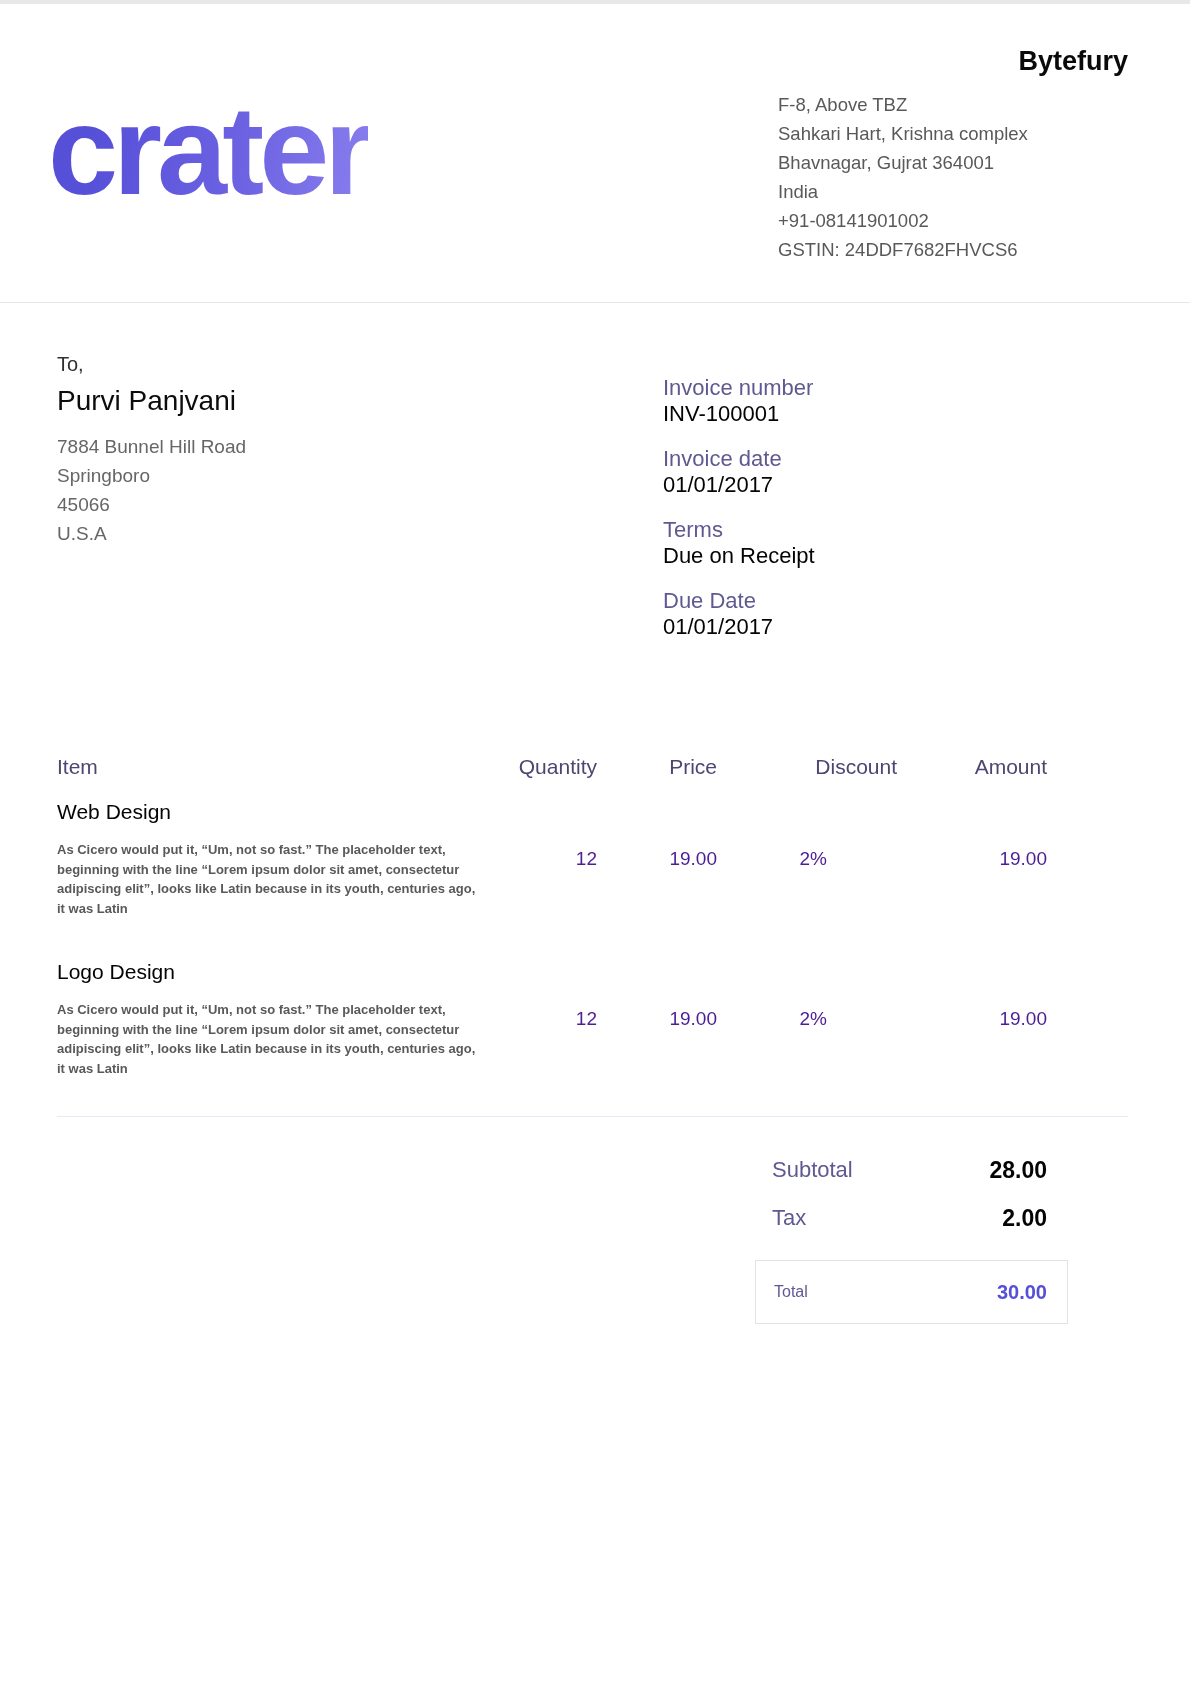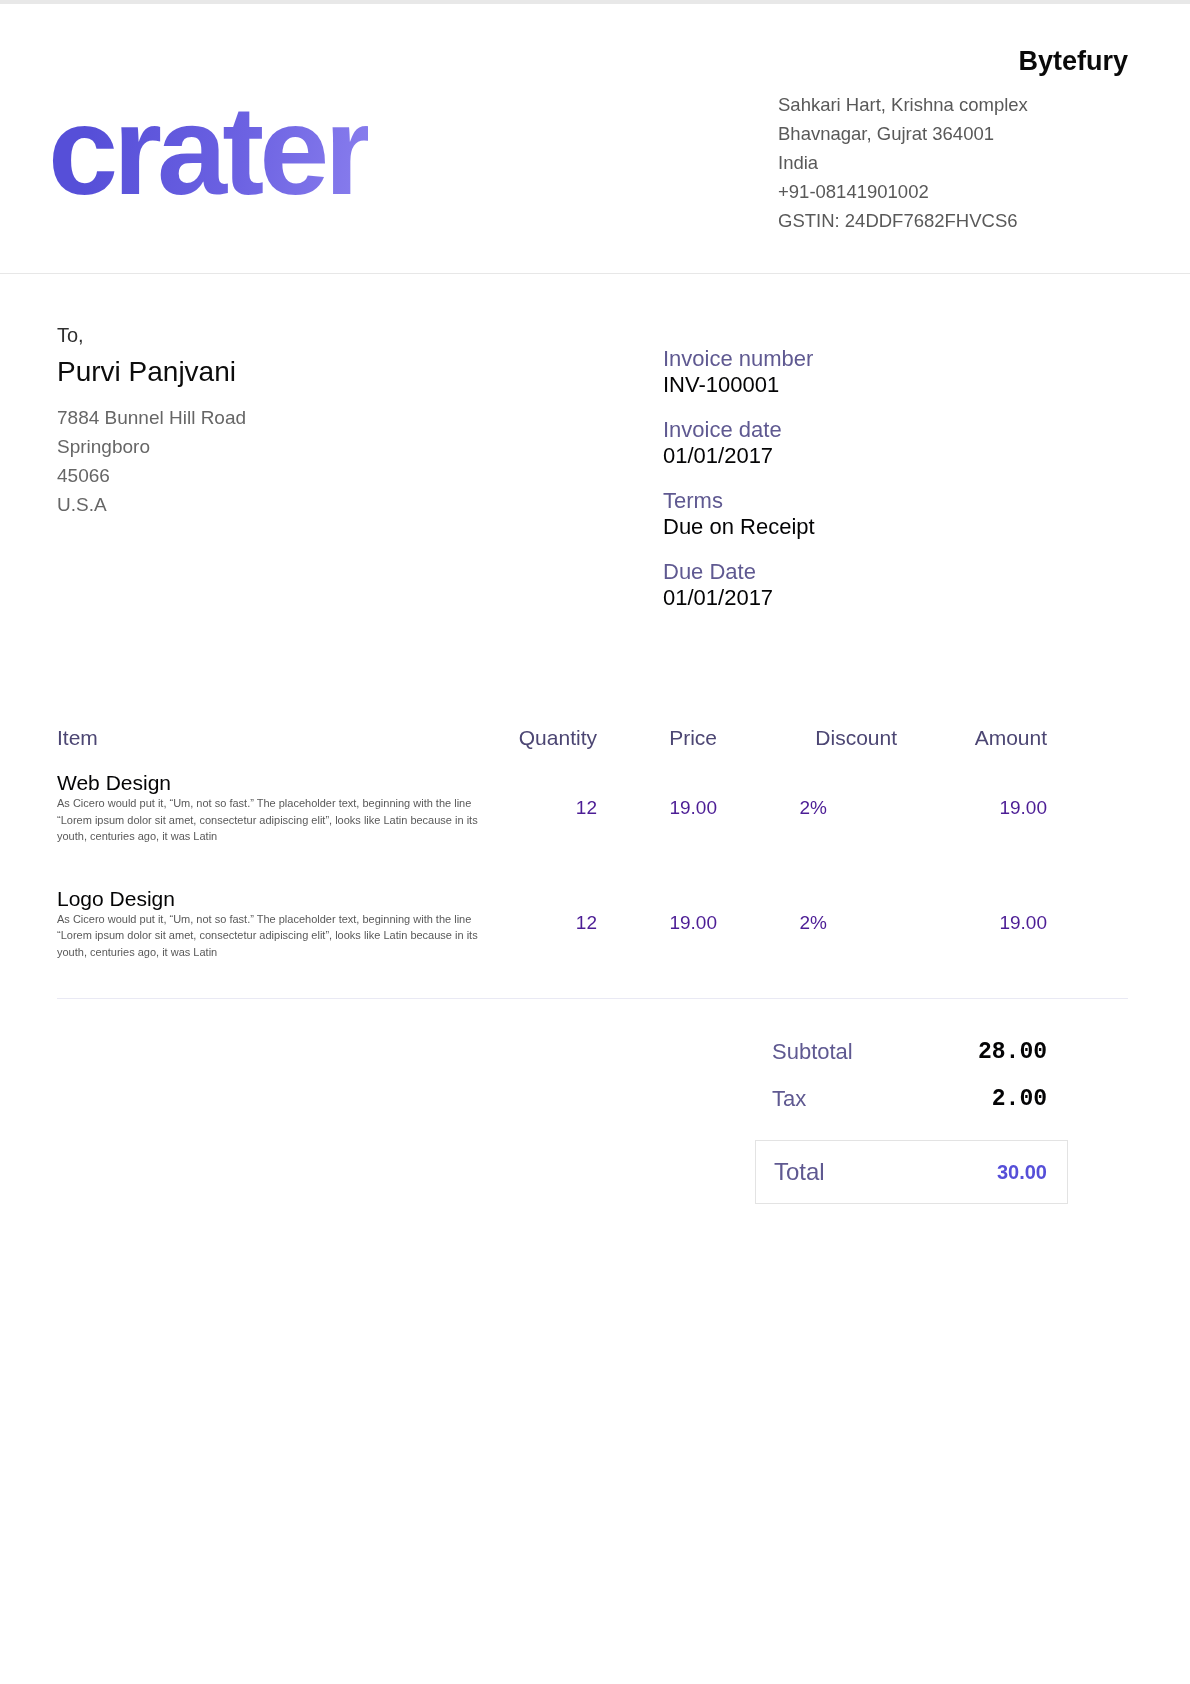--- a/index.html
+++ b/index.html
@@ -42,49 +42,50 @@
   .items { margin:96px 0 0 57px; width:990px; }
   table { width:100%; border-collapse:collapse; table-layout:fixed; }
   th { font-size:21px; font-weight:normal; color:#4c4673; padding:0; }
   th.col-item { text-align:left; }
   th.col-num  { text-align:right; }
   td { vertical-align:middle; }
   td.cell-item { padding-top:21px; }
   td.cell-num  { text-align:right; font-size:19px; color:#4c1d95; padding-top:21px; }
   td.cell-discount { padding-right:70px; }
   .item-name { font-size:21px; color:#040405; }
-  .item-desc { font-size:11px; color:#595959; line-height:1.5; max-width:424px; margin-top:0; }
+  .item-desc { font-size:13px; color:#595959; line-height:1.5; max-width:424px; margin-top:16px;font-weight:bold; }
   tr.row-2 td { padding-top:42px; }
 
   .divider { border-top:1px solid #e9e9f4; margin:38px 62px 0 57px; }
 
   
   .totals-wrap { width:313px; margin:40px 122px 0 auto; }
   .totals-row {
     display:flex; justify-content:space-between; align-items:flex-start;
     margin:0 21px 21px 17px;
   }
   .totals-label { font-size:22px; color:#5f5991; }
-  .totals-value { font-size:23px; font-weight:bold; color:#040405;font-family:Liberation Mono, monospace; }
+  .totals-value { font-size:23px; font-weight:bold; color:#040405; }
   .total-box {
     border:1px solid #e3e3e3; margin-top:28px; padding:16px 20px 16px 18px;
     display:flex; justify-content:space-between; align-items:center; min-height:64px;
   }
-  .total-label { font-size:24px; color:#5f5991; }
+  .total-label { font-size:16px; color:#5f5991; }
   .total-value { font-size:20px; font-weight:bold; color:#564fd8; }
 </style>
 </head>
 <body>
 
 <div class="top-bar"></div>
 
 <div class="header">
   <div class="logo">crater</div>
   <div class="company">
     <div class="company-name">Bytefury</div>
+    <div class="company-line">F-8, Above TBZ</div>
     <div class="company-line">Sahkari Hart, Krishna complex</div>
     <div class="company-line">Bhavnagar, Gujrat 364001</div>
     <div class="company-line">India</div>
     <div class="company-line">+91-08141901002</div>
     <div class="company-line">GSTIN: 24DDF7682FHVCS6</div>
   </div>
 </div>
 
 <div class="parties">
   <div class="customer">

